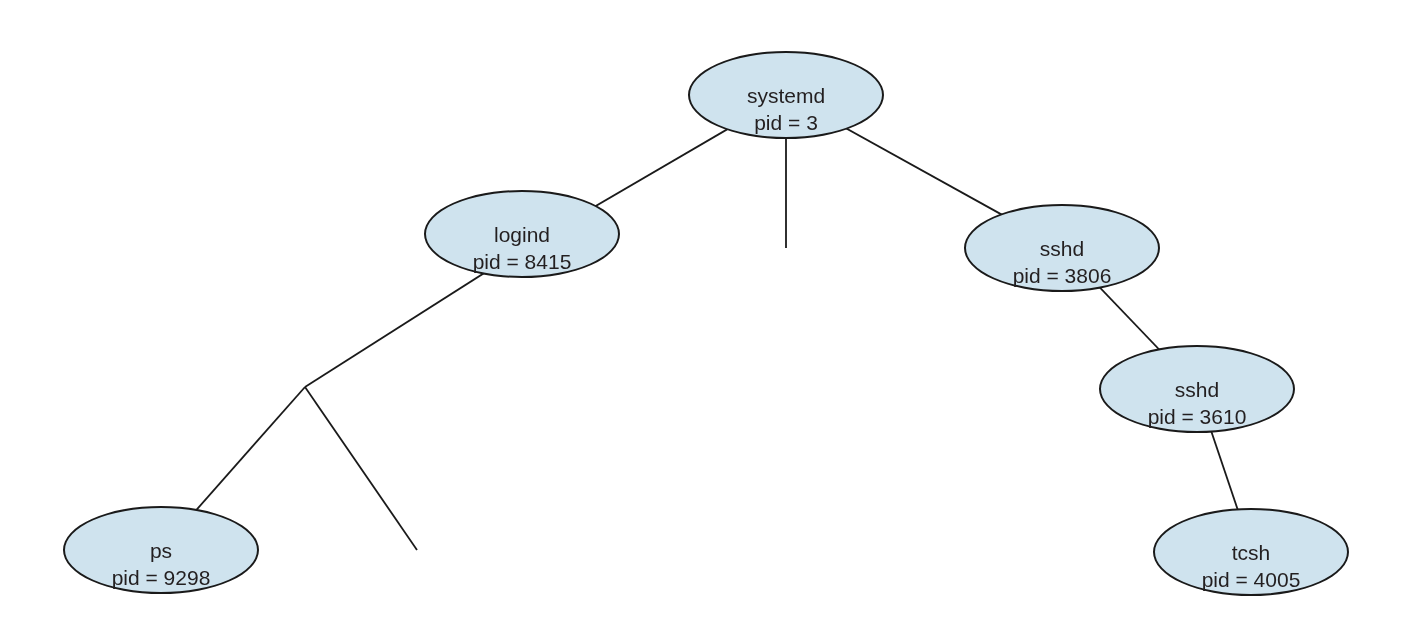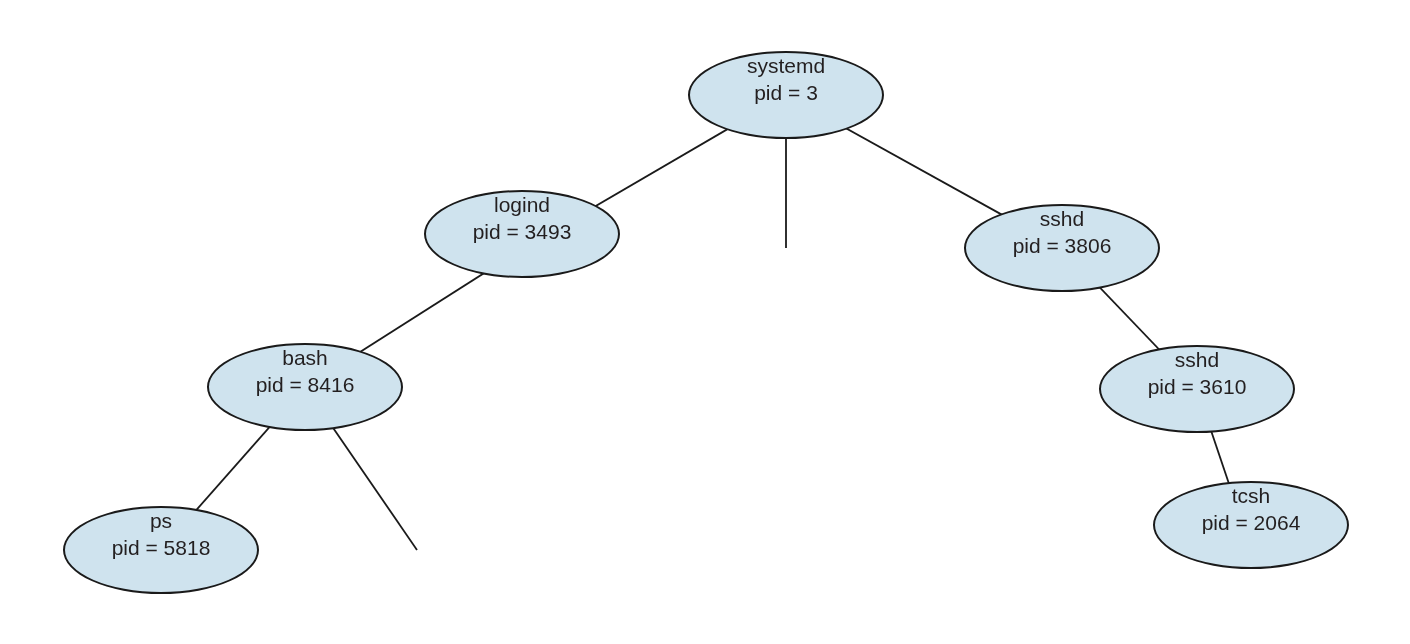--- a/index.html
+++ b/index.html
@@ -25,21 +25,21 @@
     position: absolute;
     width: 196px;
     height: 88px;
     border: 2px solid #1a1a1a;
     border-radius: 50%;
     background: #cfe3ee;
     box-sizing: border-box;
     display: flex;
     flex-direction: column;
     align-items: center;
-    justify-content: flex-start;
+    justify-content: flex-end;
     z-index: 1;
     color: #231f20;
     font-size: 21px;
     line-height: 1.28;
     text-align: center;
   }
   .node .pname, .node .ppid {
     display: block;
     white-space: nowrap;
   }
@@ -60,43 +60,39 @@
       <line x1="1197" y1="389" x2="1251" y2="549" stroke="#1a1a1a" stroke-width="1.8"></line>
     </svg>
 
   <div class="node" id="node-0" style="left:688px; top:51px">
     <span class="pname">systemd</span>
     <span class="ppid">pid = 3</span>
   </div>
 
   <div class="node" id="node-1" style="left:424px; top:190px">
     <span class="pname">logind</span>
-    <span class="ppid">pid = 3493</span>
+    <span class="ppid">pid = 8415</span>
   </div>
 
 
   <div class="node" id="node-3" style="left:964px; top:204px">
     <span class="pname">sshd</span>
     <span class="ppid">pid = 3806</span>
   </div>
 
-  <div class="node" id="node-4" style="left:207px; top:343px">
-    <span class="pname">bash</span>
-    <span class="ppid">pid = 8416</span>
-  </div>
 
   <div class="node" id="node-5" style="left:1099px; top:345px">
     <span class="pname">sshd</span>
     <span class="ppid">pid = 3610</span>
   </div>
 
   <div class="node" id="node-6" style="left:63px; top:506px">
     <span class="pname">ps</span>
-    <span class="ppid">pid = 5818</span>
+    <span class="ppid">pid = 9298</span>
   </div>
 
 
-  <div class="node" id="node-8" style="left:1153px; top:481px">
+  <div class="node" id="node-8" style="left:1153px; top:508px">
     <span class="pname">tcsh</span>
-    <span class="ppid">pid = 2064</span>
+    <span class="ppid">pid = 4005</span>
   </div>
 
 </div>
 
 </body></html>

